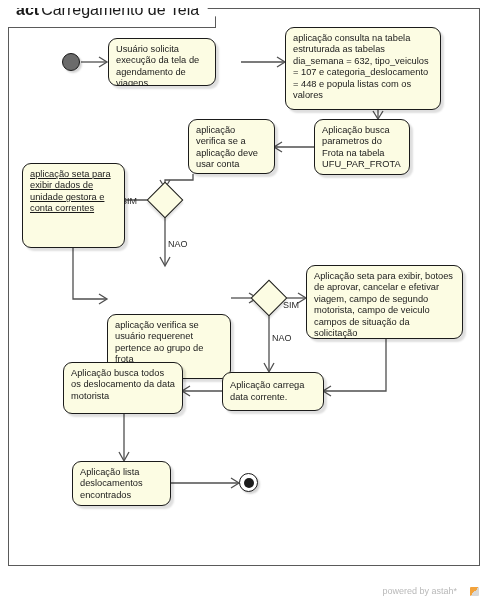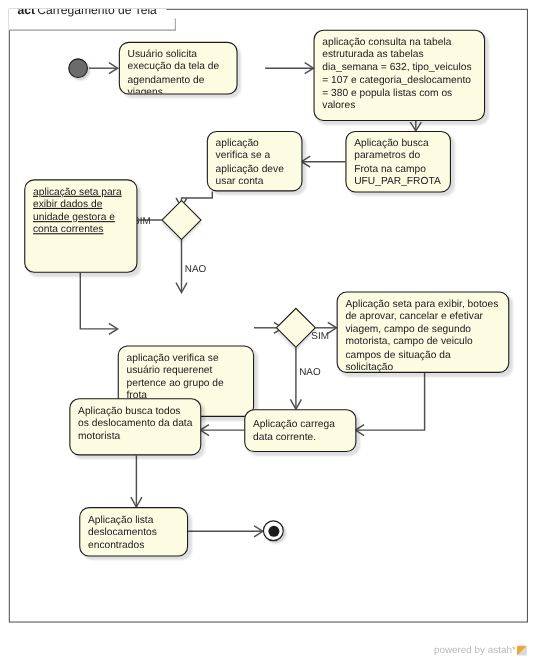--- a/index.html
+++ b/index.html
@@ -14,21 +14,21 @@
   .frame{
     position:absolute;left:8px;top:8px;width:472px;height:558px;
     border:1px solid #5a5a5a;background:#ffffff;box-sizing:border-box;
   }
   .frame-tab{
     position:absolute;left:8px;top:8px;height:20px;
     border:1px solid #5a5a5a;border-left:none;border-top:none;
     background:#ffffff;box-sizing:border-box;
     padding:0 16px 16px 8px;
     display:flex;align-items:center;
-    font-size:11px;white-space:nowrap;
+    font-size:16px;white-space:nowrap;
     clip-path:polygon(0 0,calc(100% - 9px) 0,100% 9px,100% 100%,0 100%);
   }
   .frame-tab .kw{font-weight:bold;margin-right:2px;}
 
   
   .node{
     position:absolute;box-sizing:border-box;
     background:#fcfce3;
     border:1.6px solid #1b1b1b;
     border-radius:9px;
@@ -72,21 +72,21 @@
   .edges path,.edges line{stroke:#4f4f4f;stroke-width:1.3px;fill:none;}
 
   .elabel{
     position:absolute;font-size:9px;color:#2a2a2a;
     background:transparent;white-space:nowrap;
   }
 
   
   .footer{
     position:absolute;right:10px;bottom:4px;
-    display:flex;align-items:center;gap:1px;
+    display:flex;align-items:center;gap:13px;
     font-size:9px;color:#b9b9b9;
   }
   .astah-logo{
     width:9px;height:9px;display:inline-block;
     background:
       linear-gradient(135deg,#f2a33c 0 50%,#d9d9d9 50% 100%);
     border-radius:1px;
   }
 </style>
 </head>
@@ -151,23 +151,23 @@
 
   <div class="elabel" style="left:121px;top:196px;">SIM</div>
   <div class="elabel" style="left:168px;top:239px;">NAO</div>
   <div class="elabel" style="left:283px;top:300px;">SIM</div>
   <div class="elabel" style="left:272px;top:333px;">NAO</div>
 
   <div class="initial" style="left:62px;top:53px;"></div>
 
   <div class="node" style="left:108px;top:38px;width:108px;height:48px;">Usuário solicita execução da tela de agendamento de viagens</div>
 
-  <div class="node" style="left:285px;top:27px;width:156px;height:83px;">aplicação consulta na tabela estruturada as tabelas dia_semana = 632, tipo_veiculos = 107 e categoria_deslocamento = 380 e popula listas com os valores</div>
+  <div class="node" style="left:285px;top:27px;width:156px;height:83px;">aplicação consulta na tabela estruturada as tabelas dia_semana = 632, tipo_veiculos = 107 e categoria_deslocamento = 448 e popula listas com os valores</div>
 
-  <div class="node" style="left:314px;top:119px;width:96px;height:56px;">Aplicação busca parametros do Frota na campo UFU_PAR_FROTA</div>
+  <div class="node" style="left:314px;top:119px;width:96px;height:56px;">Aplicação busca parametros do Frota na tabela UFU_PAR_FROTA</div>
 
   <div class="node" style="left:188px;top:119px;width:87px;height:55px;">aplicação verifica se a aplicação deve usar conta corrente</div>
 
   <div class="node" style="left:22px;top:163px;width:103px;height:85px;text-decoration:underline;">aplicação seta para exibir dados de unidade gestora e conta correntes</div>
 
   <div class="node" style="left:107px;top:266px;width:124px;height:65px;margin-top:48px;">aplicação verifica se usuário requerenet pertence ao grupo de frota</div>
 
   <div class="node" style="left:306px;top:265px;width:157px;height:74px;">Aplicação seta para exibir, botoes de aprovar, cancelar e efetivar viagem, campo de segundo motorista, campo de veiculo campos de situação da solicitação</div>
 
   <div class="node mid" style="left:222px;top:372px;width:102px;height:39px;">Aplicação carrega data corrente.</div>

